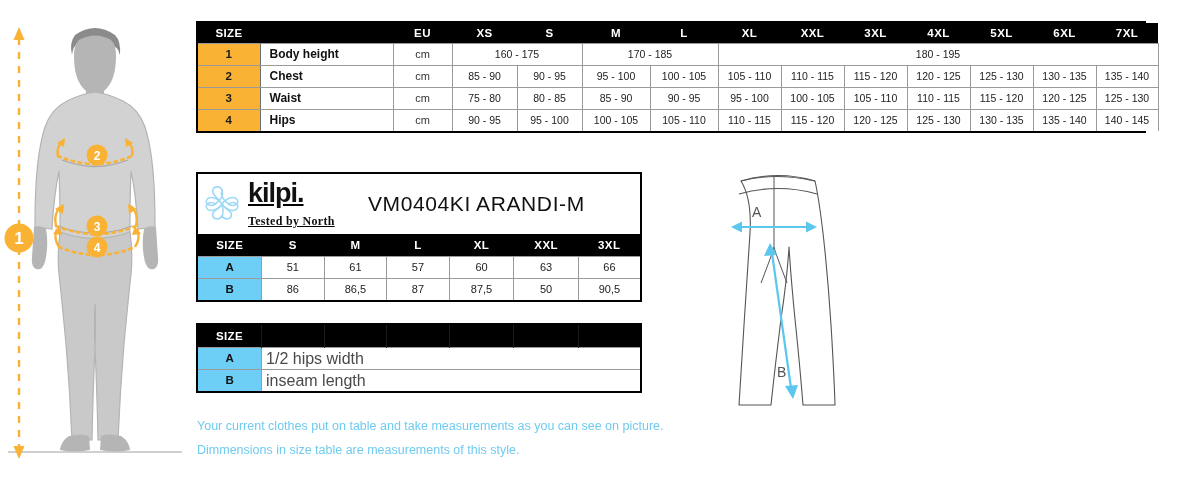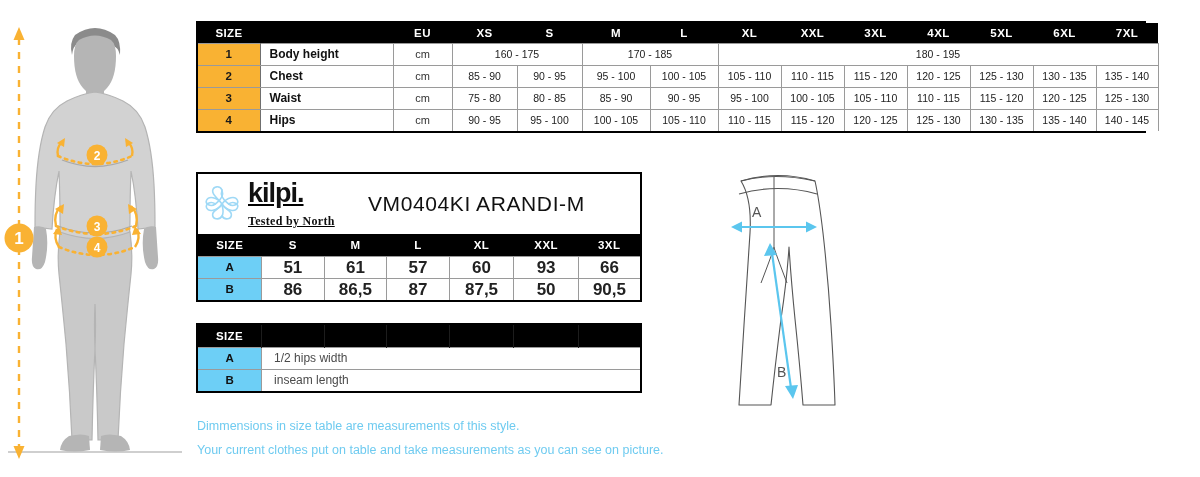--- a/index.html
+++ b/index.html
@@ -82,22 +82,22 @@
     flex:1;text-align:center;font-size:21px;letter-spacing:.6px;
     color:#111;font-weight:normal;padding-right:22px;
     font-family:"Liberation Sans",sans-serif;
   }
   .tbl-prod table{width:100%;}
   .tbl-prod thead th{
     background:#000;color:#fff;height:22px;line-height:22px;
     font-size:11.5px;letter-spacing:.4px;
   }
   .tbl-prod tbody td{
-    height:21px;line-height:21px;font-size:17px;
-    border:1px solid #9a9a9a;background:#fff;color:#222;font-weight:bold;
+    height:21px;line-height:21px;font-size:11px;
+    border:1px solid #9a9a9a;background:#fff;color:#222;font-weight:normal;
   }
   .tbl-prod tbody td.ab{
     background:#6DCFF6;color:#111;font-weight:bold;font-size:11.5px;
     border-left:none;
   }
   .tbl-prod tbody tr:last-child td{border-bottom:none;}
   .tbl-prod tbody td:last-child{border-right:none;}
 
   
   .tbl-legend{
@@ -114,21 +114,21 @@
   }
   .tbl-legend tbody td{
     height:21px;line-height:21px;font-size:11px;
     border:1px solid #9a9a9a;background:#fff;color:#444;font-weight:normal;
   }
   .tbl-legend tbody td.ab{
     background:#6DCFF6;color:#111;font-weight:bold;font-size:11.5px;
     border-left:none;
   }
   .tbl-legend tbody td.desc{
-    text-align:left;padding-left:12px;font-size:12px;color:#4a4a4a;
+    text-align:left;padding-left:4px;font-size:16px;color:#4a4a4a;
     border-right:none;
   }
   .tbl-legend tbody tr:last-child td{border-bottom:none;}
 
   
   .notes{
     position:absolute;left:197px;top:414px;width:700px;
     color:#6FCBF0;font-size:12.5px;line-height:24px;font-weight:normal;
   }
   .notes div{white-space:nowrap;}
@@ -380,21 +380,21 @@
           <th>3XL</th>
         </tr>
       </thead>
       <tbody>
           <tr>
             <td class="ab">A</td>
             <td>51</td>
             <td>61</td>
             <td>57</td>
             <td>60</td>
-            <td>93</td>
+            <td>63</td>
             <td>66</td>
           </tr>
           <tr>
             <td class="ab">B</td>
             <td>86</td>
             <td>86,5</td>
             <td>87</td>
             <td>87,5</td>
             <td>50</td>
             <td>90,5</td>
@@ -432,22 +432,22 @@
           </tr>
           <tr>
             <td class="ab">B</td>
             <td class="desc" colspan="6">inseam length</td>
           </tr>
         </tbody>
     </table>
   </div>
 
   <div class="notes">
+    <div>Your current clothes put on table and take measurements as you can see on picture.</div>
     <div>Dimmensions in size table are measurements of this style.</div>
-    <div>Your current clothes put on table and take measurements as you can see on picture.</div>
   </div>
 
   <div class="pants-panel">
     <svg width="230" height="255" viewBox="0 0 230 255" xmlns="http://www.w3.org/2000/svg">
       <g fill="#ffffff" stroke="#555555" stroke-width="1.1" stroke-linejoin="round">
 
         <path d="M41 18
                  q33 -9 74 0
                  q4 18 8 52
                  q5 44 8 92

